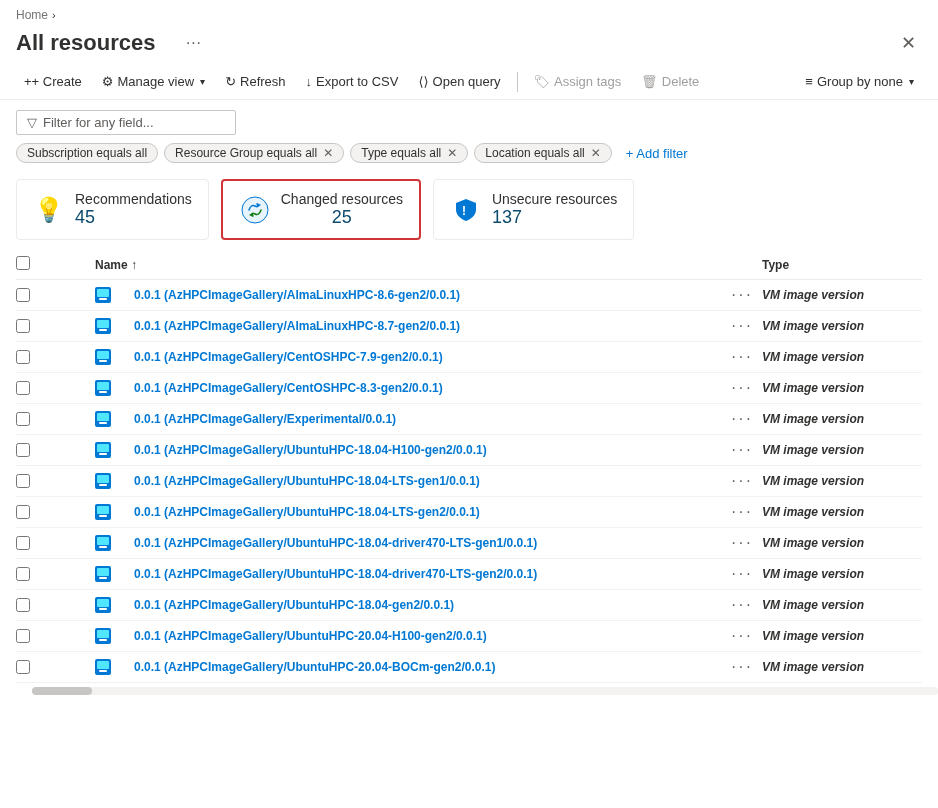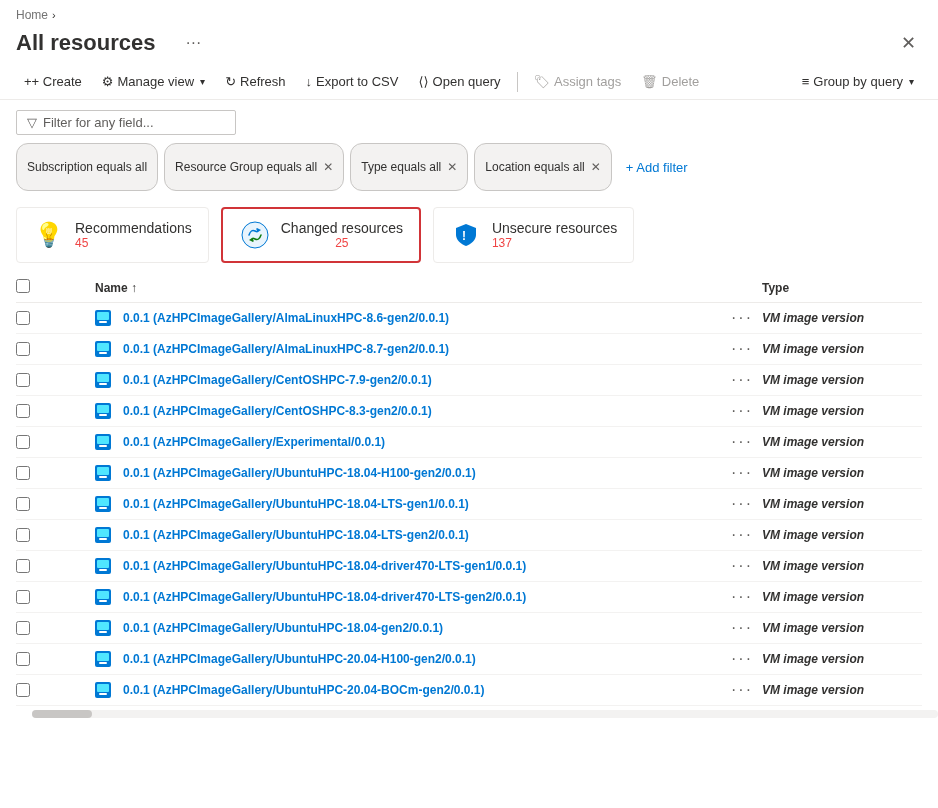--- a/index.html
+++ b/index.html
@@ -18,41 +18,41 @@
     .toolbar-separator { width: 1px; height: 20px; background: #c8c6c4; margin: 0 4px; }
     .toolbar-btn.disabled { color: #a19f9d; cursor: default; }
     .chevron { font-size: 10px; margin-left: 2px; }
 
     .filter-bar { padding: 10px 16px 6px; }
     .filter-input-row { margin-bottom: 8px; }
     .filter-input { display: flex; align-items: center; gap: 6px; border: 1px solid #c8c6c4; border-radius: 2px; padding: 4px 10px; width: 220px; cursor: pointer; background: #fff; }
     .filter-input span { color: #605e5c; font-size: 13px; }
 
     .filter-tags { display: flex; align-items: center; gap: 6px; flex-wrap: wrap; }
-    .filter-tag { display: flex; align-items: center; gap: 4px; background: #f3f2f1; border: 1px solid #c8c6c4; border-radius: 12px; padding: 16px 10px; font-size: 12px; color: #323130; }
+    .filter-tag { display: flex; align-items: center; gap: 4px; background: #f3f2f1; border: 1px solid #c8c6c4; border-radius: 12px; padding: 2px 10px; font-size: 12px; color: #323130; }
     .filter-tag-close { cursor: pointer; color: #605e5c; margin-left: 2px; font-size: 12px; }
     .add-filter-btn { display: flex; align-items: center; gap: 4px; background: none; border: none; cursor: pointer; color: #0078d4; font-size: 13px; padding: 2px 8px; }
 
     .insights-row { display: flex; gap: 12px; padding: 10px 16px 10px; }
     .insight-card { display: flex; align-items: center; gap: 10px; border: 1px solid #edebe9; border-radius: 4px; padding: 10px 16px; min-width: 180px; cursor: pointer; background: #fff; }
     .insight-card.selected { border: 2px solid #d13438; background: #fff; text-align: center; }
     .insight-icon { width: 32px; height: 32px; display: flex; align-items: center; justify-content: center; font-size: 22px; }
     .insight-text .insight-title { font-size: 14px; font-weight: 400; color: #323130; }
-    .insight-text .insight-count { font-size: 12px; color: #ef4444; }
+    .insight-text .insight-count { font-size: 18px; color: #0c4a6e; }
 
     .table-container { padding: 0 16px; overflow: hidden; }
     .table-header { display: flex; align-items: center; padding: 6px 0; border-bottom: 1px solid #edebe9; }
     .col-check { width: 36px; flex-shrink: 0; }
     .col-name { flex: 1; font-size: 12px; font-weight: 600; color: #323130; margin-left: 43px; }
     .col-type { width: 160px; font-size: 12px; font-weight: 600; color: #323130; text-align: left; }
     .col-menu { width: 40px; }
 
     .table-row { display: flex; align-items: center; padding: 6px 0; border-bottom: 1px solid #f3f2f1; }
     .row-check { width: 36px; flex-shrink: 0; display: flex; align-items: center; }
-    .row-name { flex: 1; display: flex; align-items: center; gap: 8px; }
+    .row-name { flex: 1; display: flex; align-items: center; gap: 19px; }
     .row-name a { color: #0078d4; text-decoration: none; font-size: 12px; }
     .row-menu { width: 40px; color: #605e5c; font-size: 16px; cursor: pointer; text-align: center; letter-spacing: 2px; }
     .row-type { width: 160px; font-size: 12px; color: #323130; font-style: italic; }
 
     .h-scrollbar { position: absolute; bottom: 0; left: 16px; right: 16px; height: 8px; background: #f3f2f1; border-radius: 4px; }
     .h-scrollbar-thumb { height: 8px; width: 60px; background: #c8c6c4; border-radius: 4px; }
 
     input[type="checkbox"] { width: 14px; height: 14px; cursor: pointer; accent-color: #0078d4; }
   </style>
 </head>
@@ -107,21 +107,21 @@
 
   <button class="toolbar-btn disabled">
     <span>🗑</span>
     <span>Delete</span>
   </button>
 
   <div style="flex:1;"></div>
 
   <button class="toolbar-btn">
     <span>≡</span>
-    <span>Group by query</span>
+    <span>Group by none</span>
     <span class="chevron">▾</span>
   </button>
 </div>
 
 <div class="filter-bar">
   <div class="filter-input-row">
     <div class="filter-input">
       <span>▽</span>
       <span>Filter for any field...</span>
     </div>

